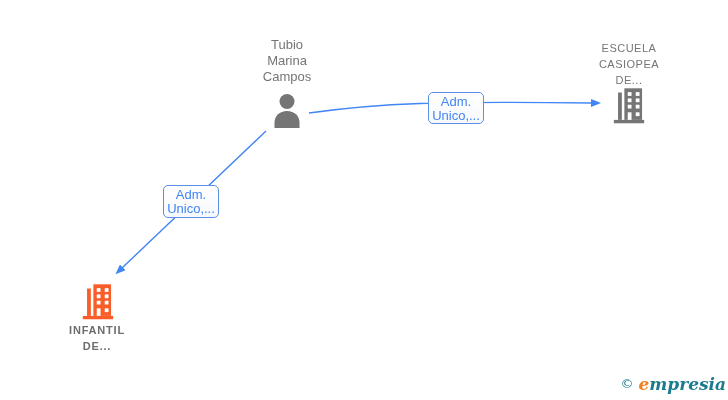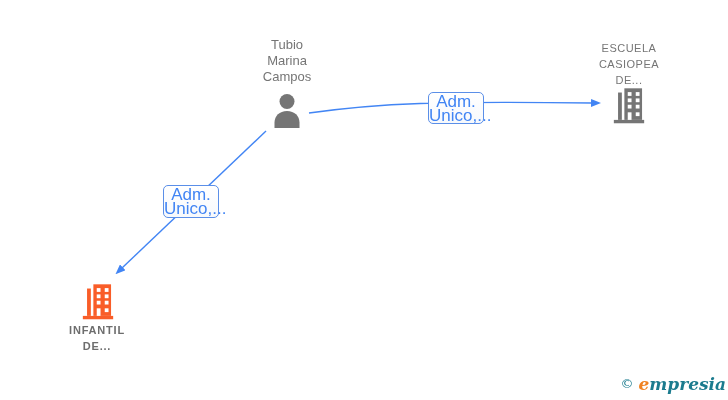--- a/index.html
+++ b/index.html
@@ -17,21 +17,21 @@
   .label-person{left:223px;top:37px;width:128px;font-size:13px;line-height:16px;}
   .label-escuela{left:569px;top:40px;width:120px;font-size:11px;line-height:16px;letter-spacing:0.5px;}
   .label-casiopea{left:33px;top:322px;width:128px;font-size:11px;line-height:16px;letter-spacing:0.8px;font-weight:bold;color:#6d6d6d;}
   .icon-person{left:271px;top:93px;width:32px;height:35px;cursor:pointer;}
   .icon-building-right{left:613px;top:88px;width:32px;height:36px;cursor:pointer;}
   .icon-building-left{left:82px;top:284px;width:32px;height:36px;cursor:pointer;}
   .edge-label{
     position:absolute;width:56px;box-sizing:border-box;
     background:linear-gradient(#ffffff,#f7f9fc);
     border:1.5px solid #5b8fe8;border-radius:5px;
-    color:#4285f4;font-size:17px;line-height:14px;text-align:center;
+    color:#4285f4;font-size:13px;line-height:14px;text-align:center;
     padding-top:2px;cursor:pointer;
   }
   .edge-label-1{left:428px;top:92px;height:32px;}
   .edge-label-2{left:163px;top:185px;height:33px;}
   .watermark{
     position:absolute;right:2px;top:374px;white-space:nowrap;cursor:pointer;
   }
   .watermark .cop{
     font-size:13px;color:#1b7b8e;margin-right:5px;vertical-align:2px;
     font-family:"DejaVu Sans",sans-serif;

